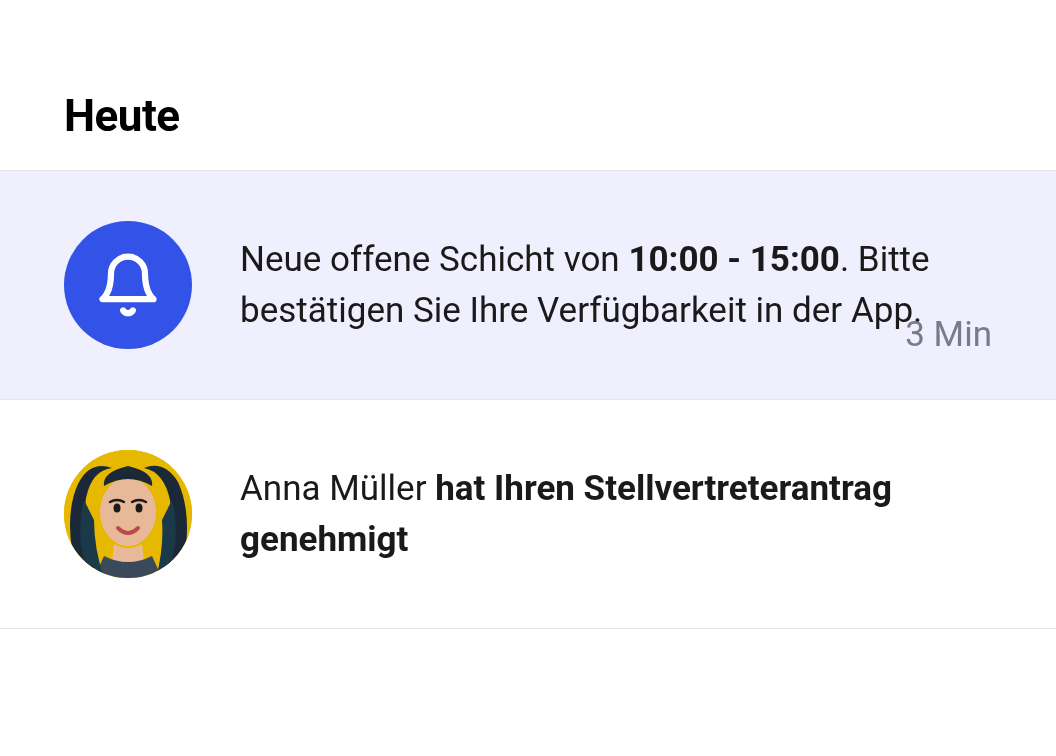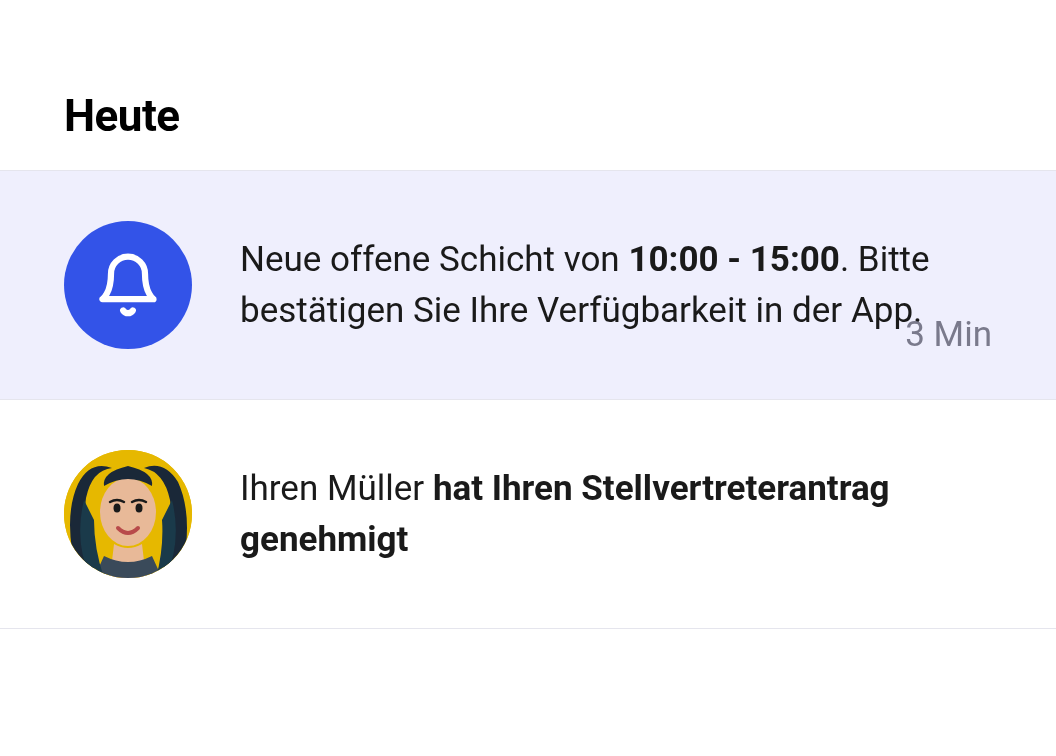--- a/index.html
+++ b/index.html
@@ -122,17 +122,17 @@
         <path d="M 46 52 Q 53 48 60 52" stroke="#1a1a1a" stroke-width="2.5" fill="none" stroke-linecap="round"></path>
         <path d="M 68 52 Q 75 48 82 52" stroke="#1a1a1a" stroke-width="2.5" fill="none" stroke-linecap="round"></path>
         <path d="M 54 78 Q 64 88 74 78" stroke="#b84a4a" stroke-width="4" fill="none" stroke-linecap="round"></path>
         <path d="M 50 94 Q 64 102 78 94 L 82 128 L 46 128 Z" fill="#e8b998"></path>
         <path d="M 30 128 L 40 106 Q 64 118 88 106 L 98 128 Z" fill="#3a4a5a"></path>
         <path d="M 20 50 Q 10 90 26 128 L 40 128 Q 30 98 30 70 Q 24 58 20 50 Z" fill="#1a3a4a"></path>
         <path d="M 108 50 Q 118 90 102 128 L 92 128 Q 100 98 98 70 Q 104 58 108 50 Z" fill="#1a3a4a"></path>
       </svg>
     </div>
     <div class="notification-content">
-      <span>Ihren Müller </span><span class="bold">hat Ihren Stellvertreterantrag genehmigt</span><span></span>
+      <span>Anna Müller </span><span class="bold">hat Ihren Stellvertreterantrag genehmigt</span><span></span>
     </div>
   </div>
 
 </div>
 
 </body></html>

